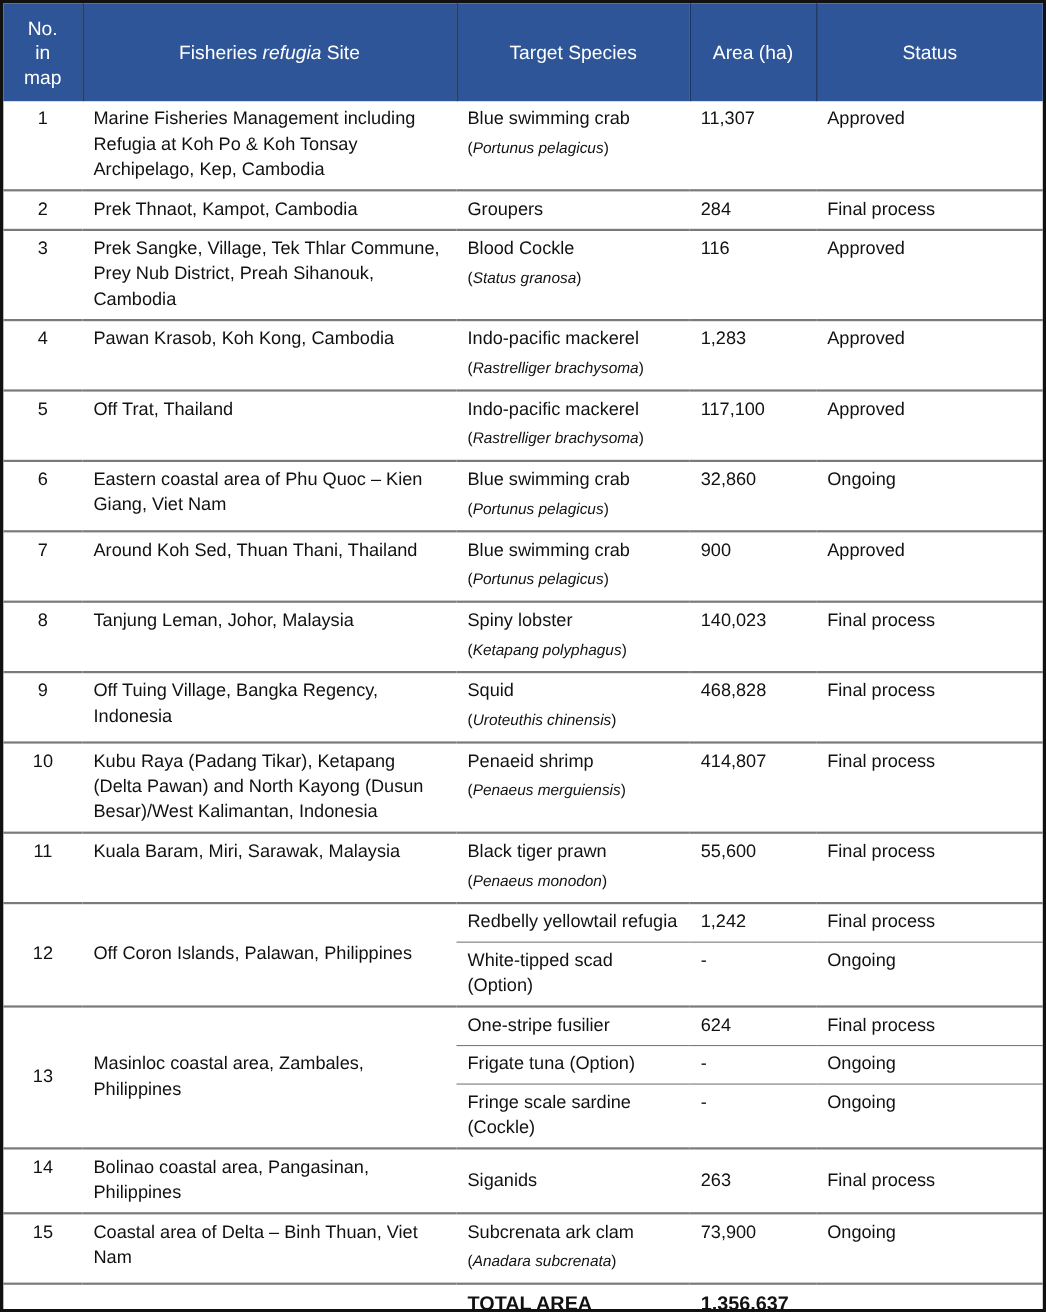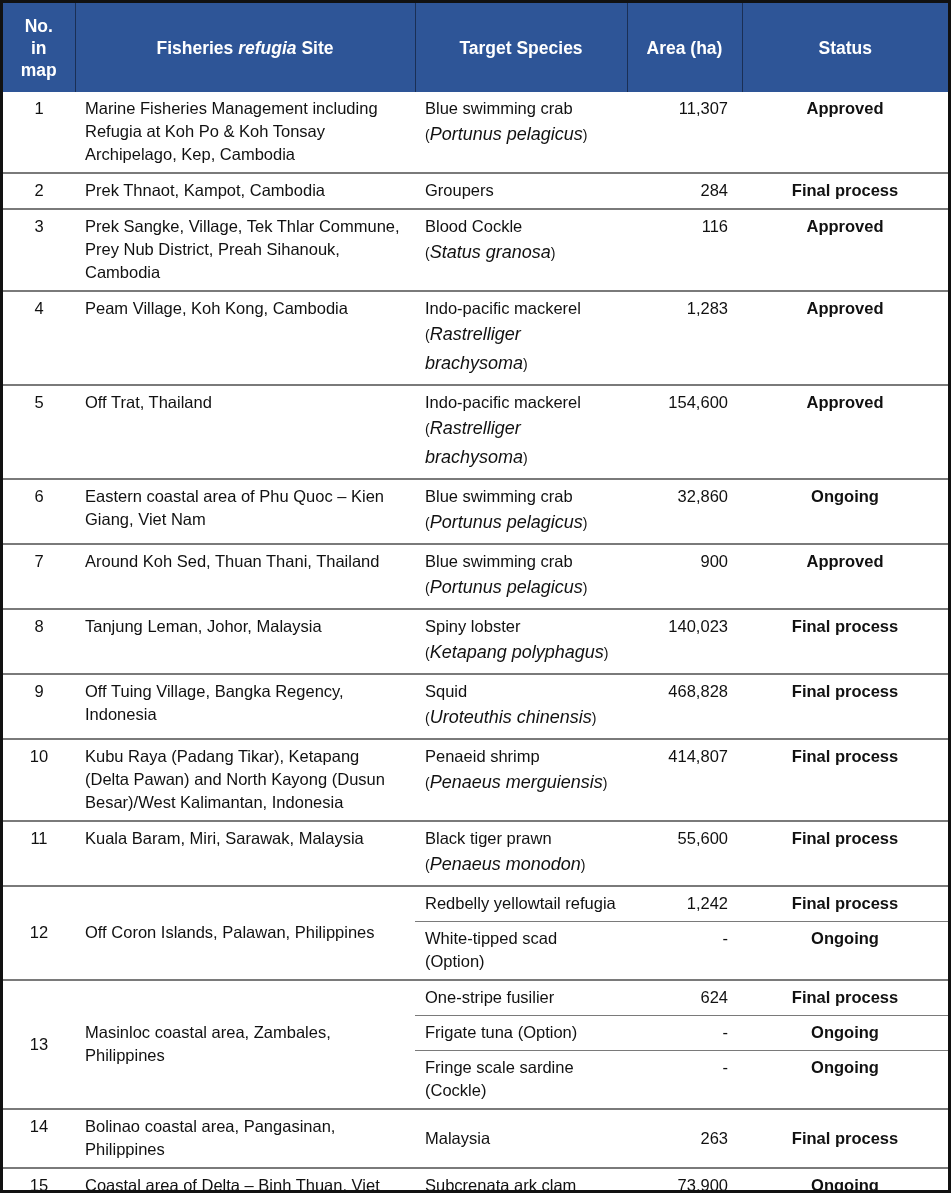--- a/index.html
+++ b/index.html
@@ -8,35 +8,35 @@
     position: absolute; left: 0; top: 0; width: 951px; height: 1193px;
     box-sizing: border-box; border: 3px solid #111; background: #fff;
   }
   table {
     border-collapse: collapse; width: 945px; table-layout: fixed;
     font-size: 16.5px; line-height: 23px;
   }
   col.c1 { width: 72px; } col.c2 { width: 340px; } col.c3 { width: 212px; }
   col.c4 { width: 115px; } col.c5 { width: 206px; }
   thead th {
-    background: #2e5597; color: #ffffff; font-weight: bold; font-size: 17.5px;
+    background: #2e5597; color: #ffffff; font-weight: normal; font-size: 17.5px;
     height: 89px; padding: 0 8px; text-align: center; vertical-align: middle;
     border-left: 1px solid #1a2f55; line-height: 22px;
   }
   thead th:first-child { border-left: none; }
   tbody td {
     vertical-align: top; padding: 5px 10px 6px 10px;
     border-bottom: 2px solid #7a7a7a;
   }
   tbody td.sub { border-bottom: 1px solid #7a7a7a; }
   td.num { text-align: center; padding-left: 4px; padding-right: 4px; }
-  td.area { text-align: right; padding-right: 14px; }
-  td.status { text-align: center; font-weight: bold; }
+  td.area { text-align: left; padding-right: 14px; }
+  td.status { text-align: left; }
   td.mid { vertical-align: middle; }
-  .sci { font-style: italic; font-size: 18px; line-height: 28px; }
+  .sci { font-style: italic; font-size: 14px; line-height: 28px; }
   .sci-wrap { font-size: 14px; line-height: 28px; }
   tr.total td { font-weight: bold; font-size: 18px; padding-top: 6px; padding-bottom: 6px; border-bottom: 2px solid #555; }
 </style>
 </head>
 <body>
 
 <div class="frame">
   <table>
     <colgroup>
         <col class="c1">
@@ -83,36 +83,36 @@
           <td class="">Prek Sangke, Village, Tek Thlar Commune, Prey Nub District, Preah Sihanouk, Cambodia</td>
           <td class="">
             <div>Blood Cockle</div>
             <div class="sci-wrap">(<span class="sci">Status granosa</span>)</div>
           </td>
           <td class="area">116</td>
           <td class="status">Approved</td>
         </tr>
         <tr>
           <td class="num">4</td>
-          <td class="">Peam Village, Koh Kong, Cambodia</td>
+          <td class="">Pawan Krasob, Koh Kong, Cambodia</td>
           <td class="">
             <div>Indo-pacific mackerel</div>
             <div class="sci-wrap">(<span class="sci">Rastrelliger brachysoma</span>)</div>
           </td>
           <td class="area">1,283</td>
           <td class="status">Approved</td>
         </tr>
         <tr>
           <td class="num">5</td>
           <td class="">Off Trat, Thailand</td>
           <td class="">
             <div>Indo-pacific mackerel</div>
             <div class="sci-wrap">(<span class="sci">Rastrelliger brachysoma</span>)</div>
           </td>
-          <td class="area">154,600</td>
+          <td class="area">117,100</td>
           <td class="status">Approved</td>
         </tr>
         <tr>
           <td class="num">6</td>
           <td class="">Eastern coastal area of Phu Quoc – Kien Giang, Viet Nam</td>
           <td class="">
             <div>Blue swimming crab</div>
             <div class="sci-wrap">(<span class="sci">Portunus pelagicus</span>)</div>
           </td>
           <td class="area">32,860</td>
@@ -204,21 +204,21 @@
           <td class="">
             <div>Fringe scale sardine (Cockle)</div>
           </td>
           <td class="area">-</td>
           <td class="status">Ongoing</td>
         </tr>
         <tr>
           <td class="num">14</td>
           <td class="">Bolinao coastal area, Pangasinan, Philippines</td>
           <td class=" mid">
-            <div>Malaysia</div>
+            <div>Siganids</div>
           </td>
           <td class="area mid">263</td>
           <td class="status mid">Final process</td>
         </tr>
         <tr>
           <td class="num">15</td>
           <td class="">Coastal area of Delta – Binh Thuan, Viet Nam</td>
           <td class="">
             <div>Subcrenata ark clam</div>
             <div class="sci-wrap">(<span class="sci">Anadara subcrenata</span>)</div>

